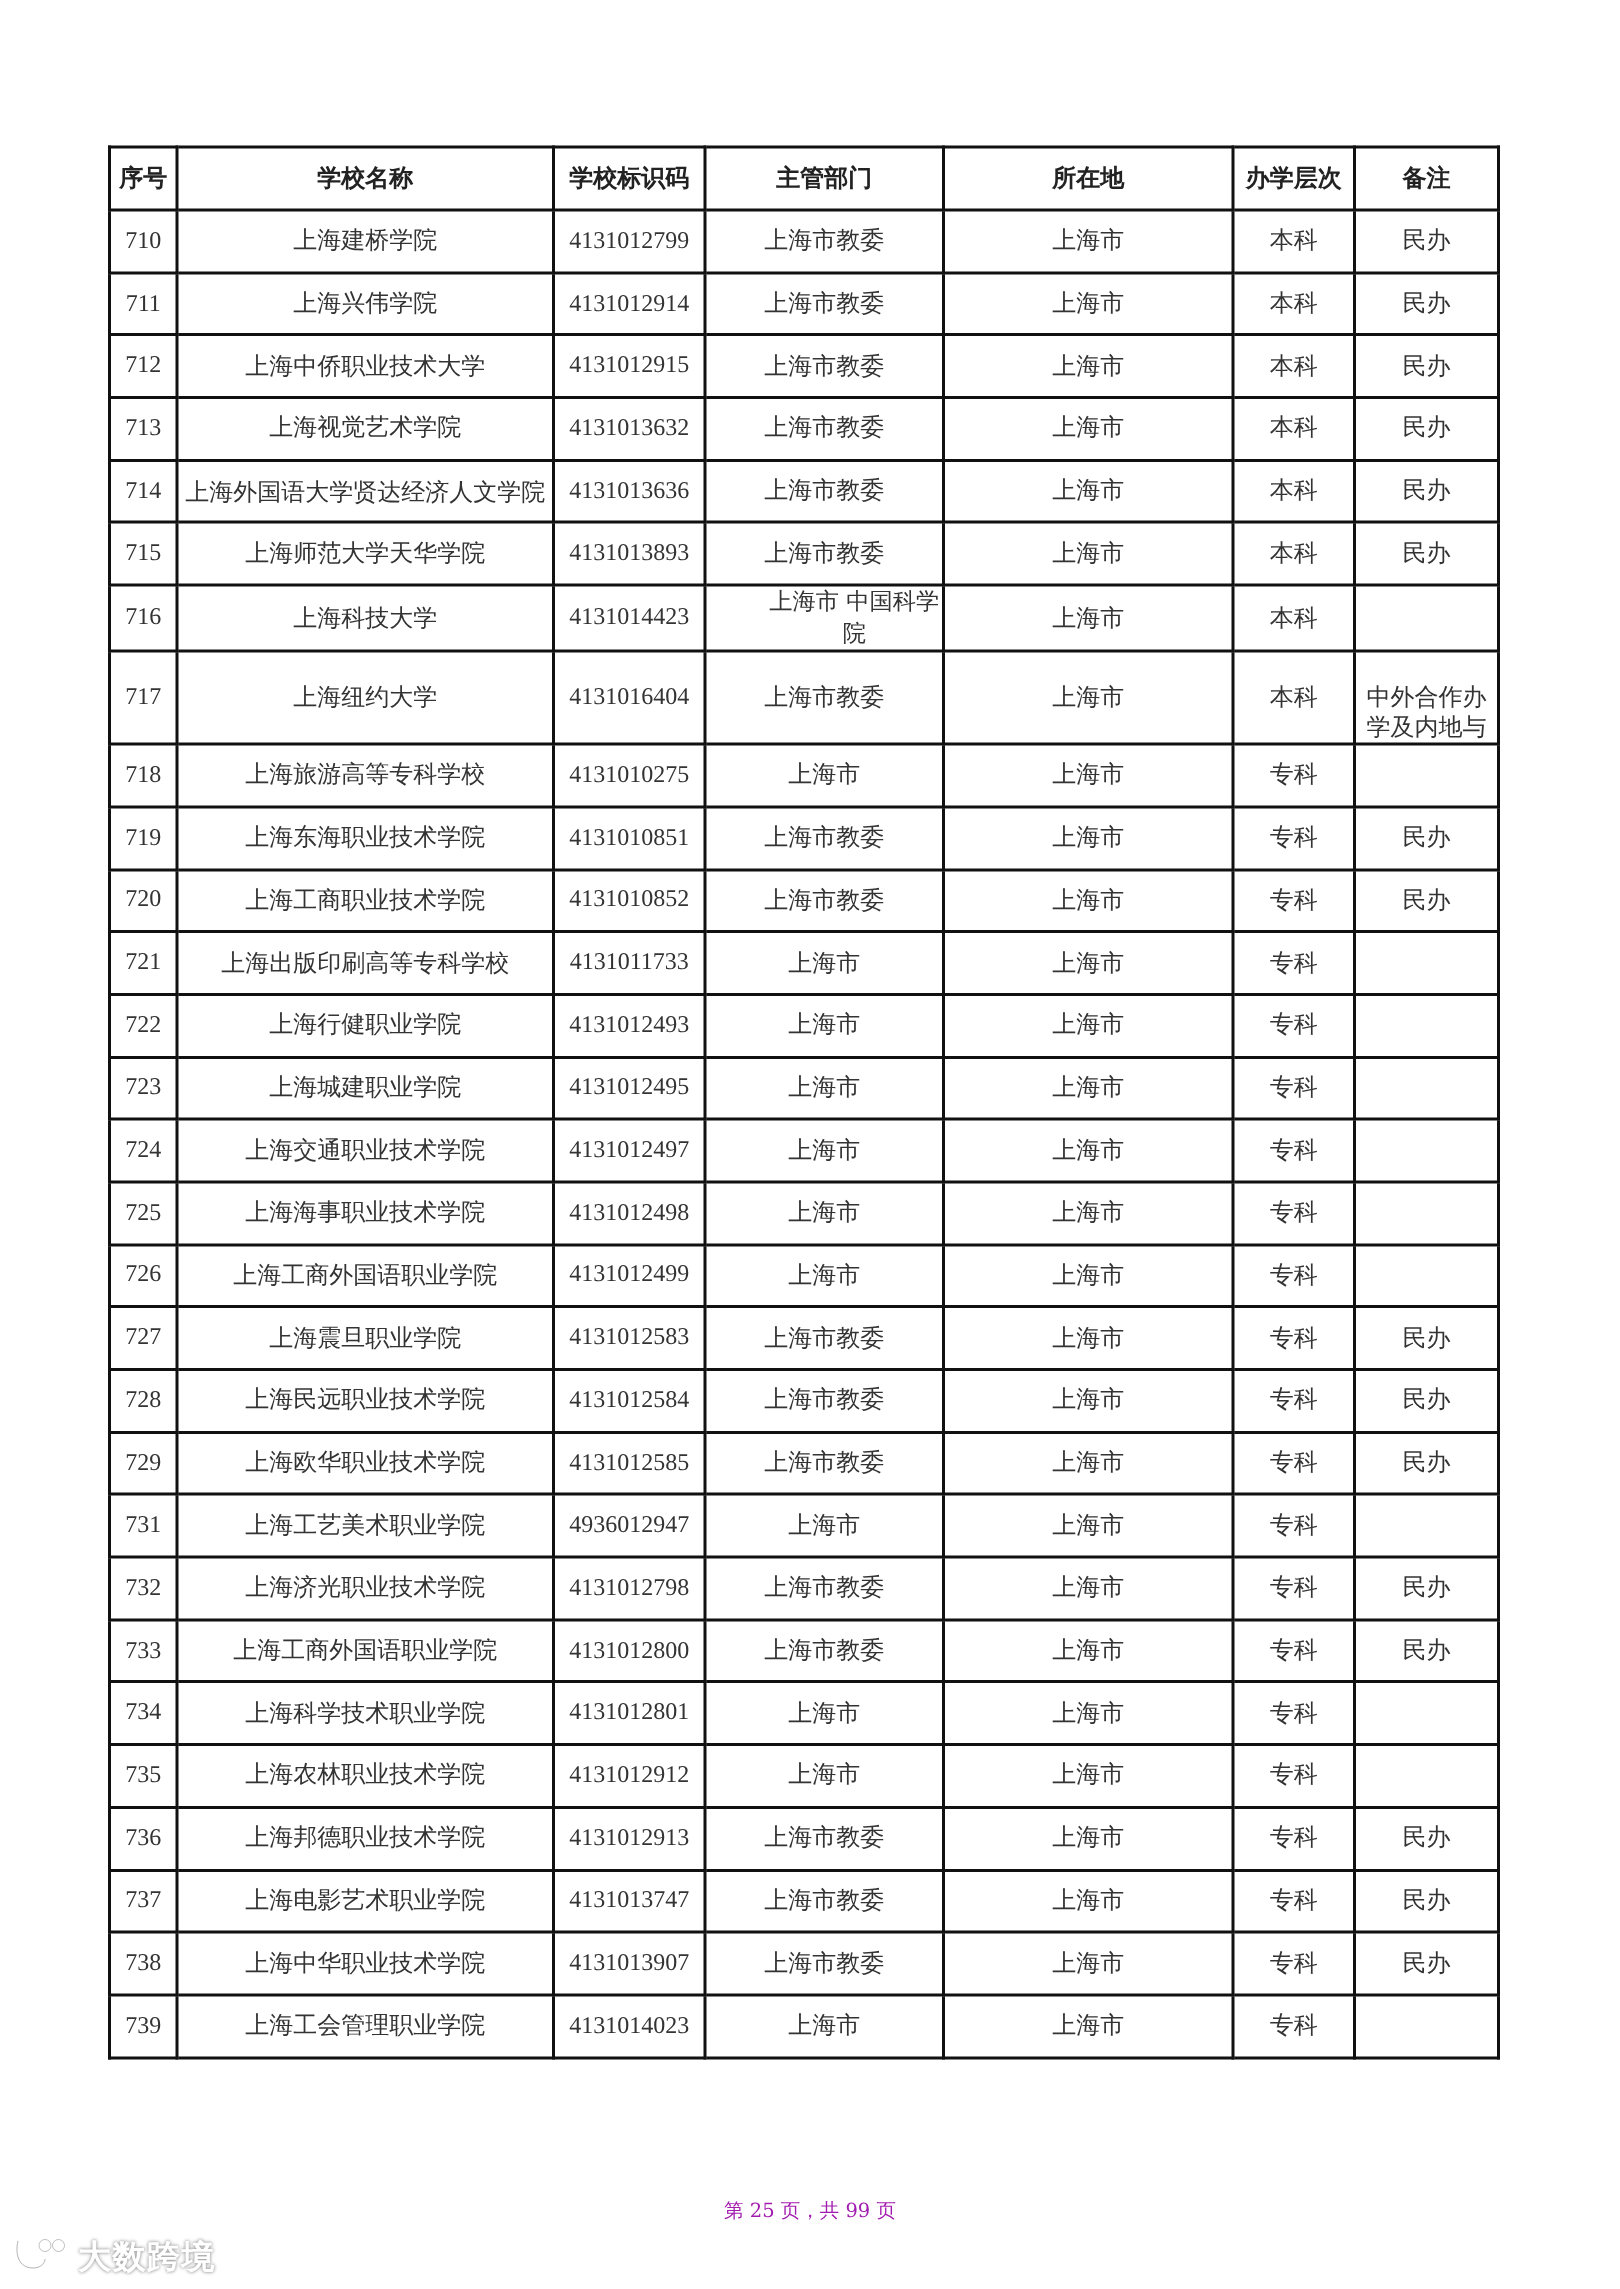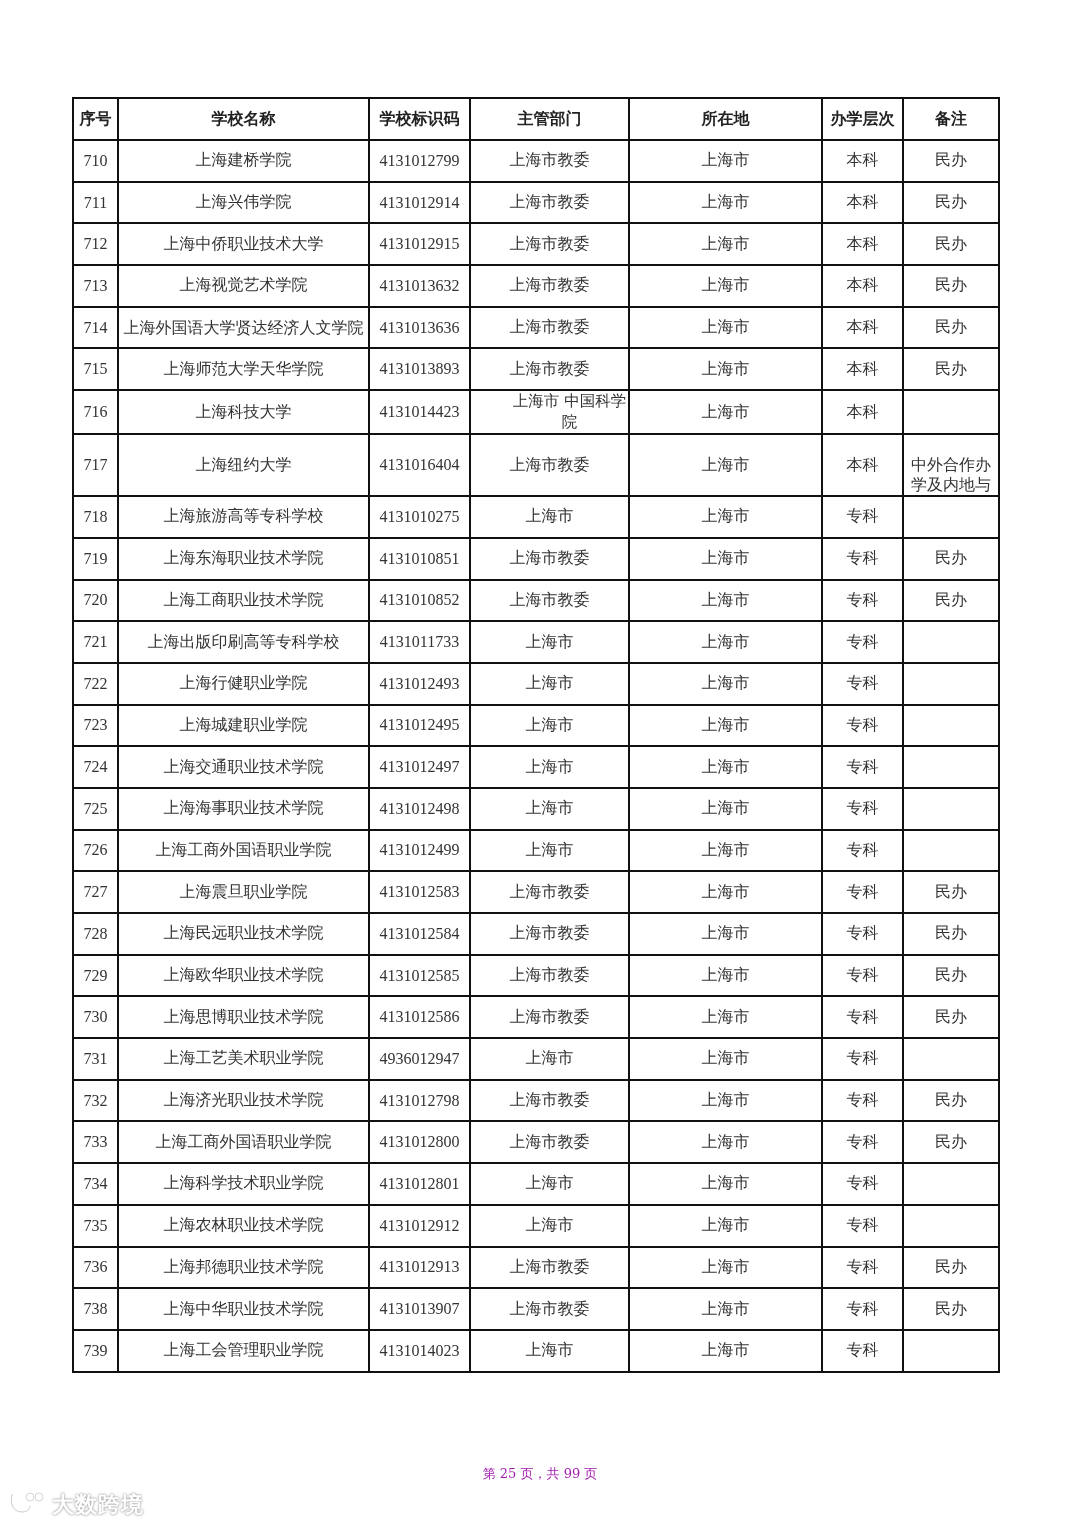--- a/index.html
+++ b/index.html
@@ -227,29 +227,20 @@
         <tr>
           <td class="num">729</td>
           <td>上海欧华职业技术学院</td>
           <td class="code">4131012585</td>
           <td>上海市教委</td>
           <td>上海市</td>
           <td>专科</td>
           <td>民办</td>
         </tr>
         <tr>
-          <td class="num">730</td>
-          <td>上海思博职业技术学院</td>
-          <td class="code">4131012586</td>
-          <td>上海市教委</td>
-          <td>上海市</td>
-          <td>专科</td>
-          <td>民办</td>
-        </tr>
-        <tr>
           <td class="num">731</td>
           <td>上海工艺美术职业学院</td>
           <td class="code">4936012947</td>
           <td>上海市</td>
           <td>上海市</td>
           <td>专科</td>
           <td></td>
         </tr>
         <tr>
           <td class="num">732</td>
@@ -284,20 +275,29 @@
           <td class="code">4131012912</td>
           <td>上海市</td>
           <td>上海市</td>
           <td>专科</td>
           <td></td>
         </tr>
         <tr>
           <td class="num">736</td>
           <td>上海邦德职业技术学院</td>
           <td class="code">4131012913</td>
+          <td>上海市教委</td>
+          <td>上海市</td>
+          <td>专科</td>
+          <td>民办</td>
+        </tr>
+        <tr>
+          <td class="num">737</td>
+          <td>上海电影艺术职业学院</td>
+          <td class="code">4131013747</td>
           <td>上海市教委</td>
           <td>上海市</td>
           <td>专科</td>
           <td>民办</td>
         </tr>
         <tr>
           <td class="num">738</td>
           <td>上海中华职业技术学院</td>
           <td class="code">4131013907</td>
           <td>上海市教委</td>

